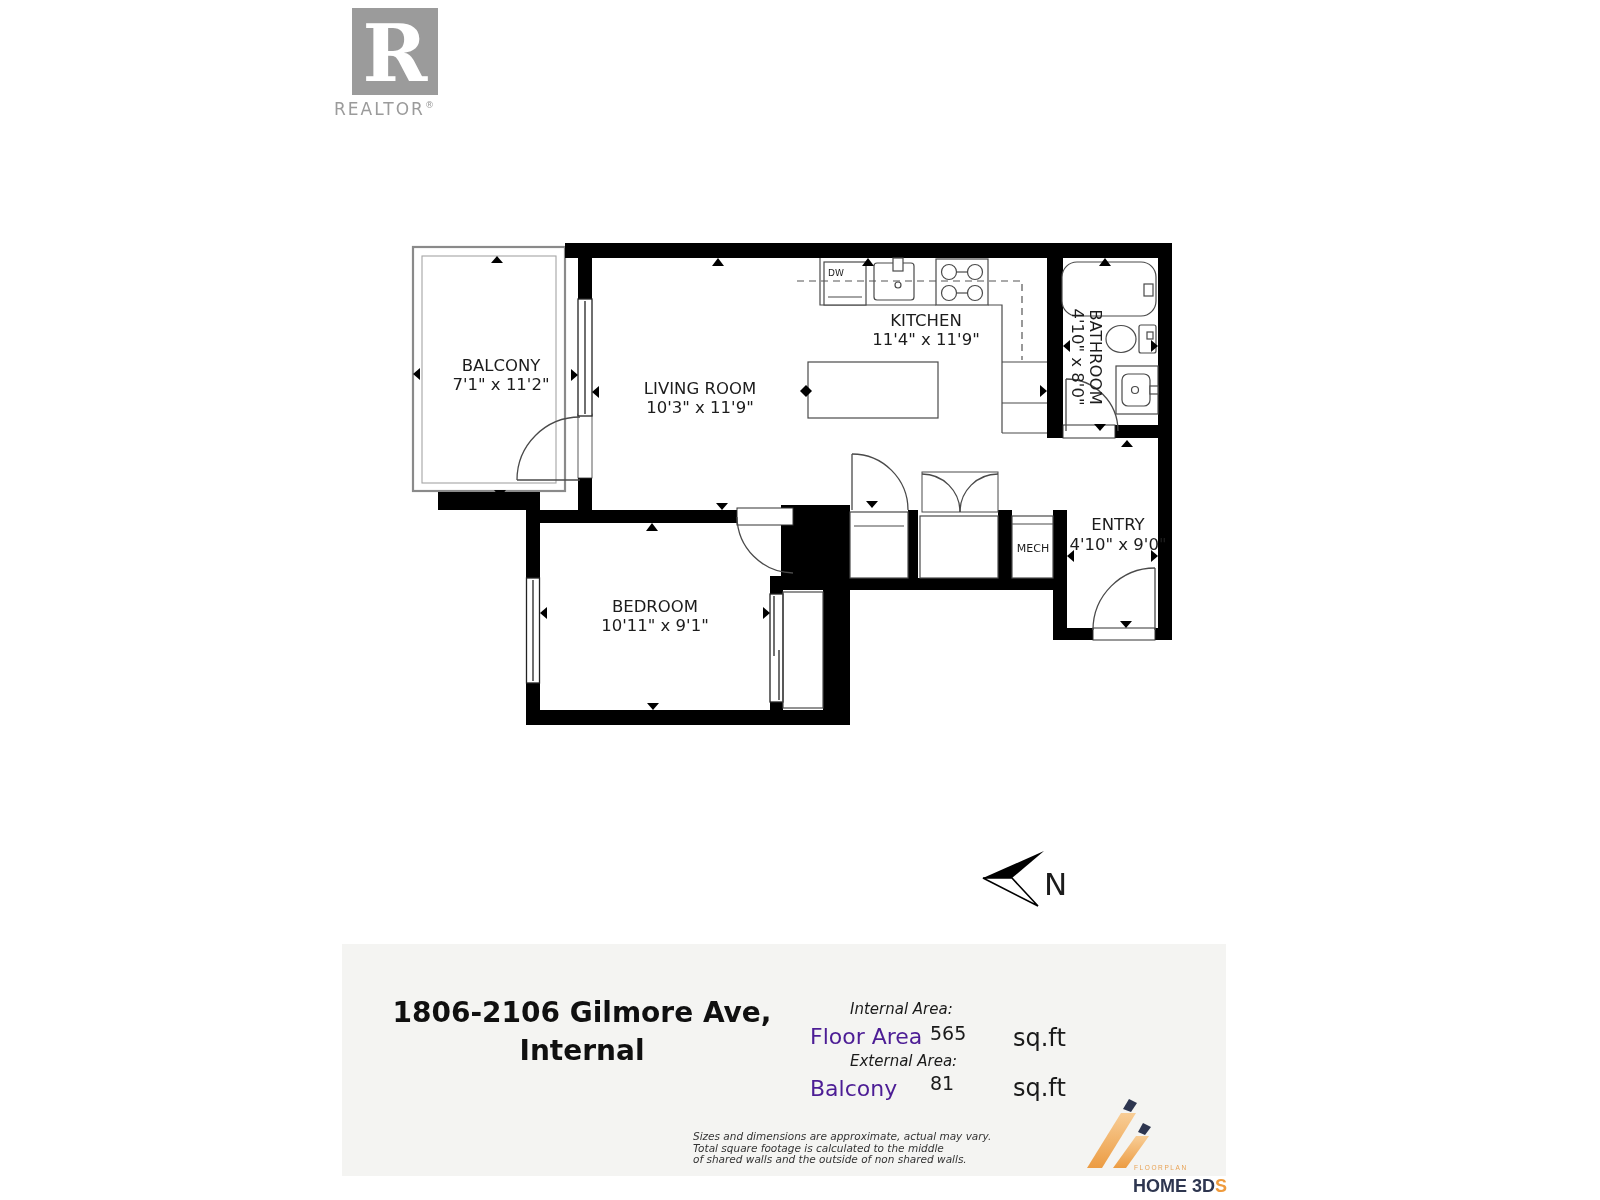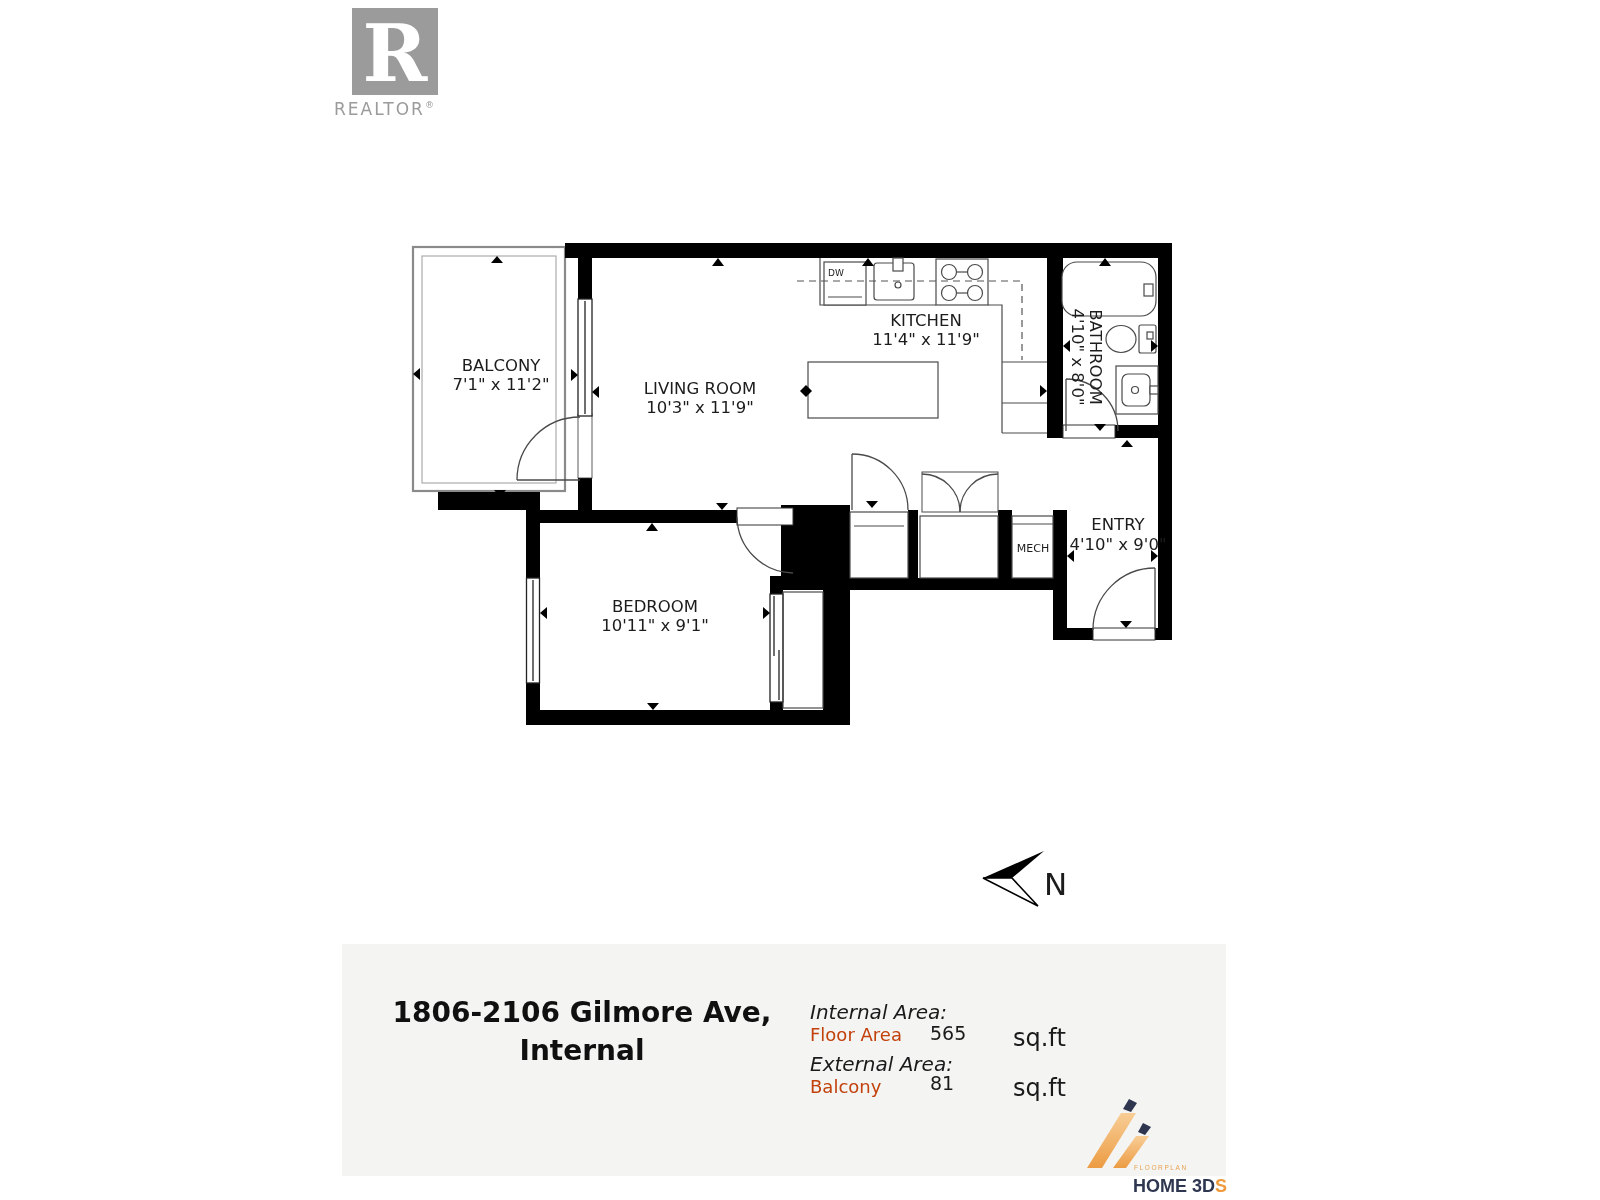--- a/index.html
+++ b/index.html
@@ -33,22 +33,22 @@
   
   .footer-panel {
     position:absolute; left:342px; top:944px; width:884px; height:232px;
     background:#f4f4f2;
   }
   .footer-panel > div { position:absolute; }
   .address {
     left:40px; top:50px; width:400px; text-align:center;
     font-size:28px; font-weight:bold; line-height:38px; color:#101010;
   }
-  .area-label-italic { font-style:italic; font-size:20px; color:#1a1a1a; }
-  .area-label { font-size:18px; color:#c2410c; }
+  .area-label-italic { font-style:italic; font-size:15px; color:#1a1a1a;margin-left:40px; }
+  .area-label { font-size:22px; color:#4c1d95; }
   .area-value { font-size:19px; color:#1a1a1a; text-align:left; width:75px; }
   .area-unit  { font-size:24px; color:#1a1a1a; }
   .pos-int-label { left:468px; top:56px; }
   .pos-floor    { left:468px; top:80px; }
   .pos-v565     { left:588px; top:78px; }
   .pos-unit1    { left:671px; top:80px; }
   .pos-ext-label{ left:468px; top:108px; }
   .pos-balcony  { left:468px; top:132px; }
   .pos-v81      { left:588px; top:128px; }
   .pos-unit2    { left:671px; top:130px; }
@@ -277,20 +277,25 @@
   <div class="area-label-italic pos-int-label">Internal Area:</div>
   <div class="area-label pos-floor">Floor Area</div>
   <div class="area-value pos-v565">565</div>
   <div class="area-unit pos-unit1">sq.ft</div>
 
   <div class="area-label-italic pos-ext-label">External Area:</div>
   <div class="area-label pos-balcony">Balcony</div>
   <div class="area-value pos-v81">81</div>
   <div class="area-unit pos-unit2">sq.ft</div>
 
+  <div class="disclaimer">
+    <div>Sizes and dimensions are approximate, actual may vary.</div>
+    <div>Total square footage is calculated to the middle</div>
+    <div>of shared walls and the outside of non shared walls.</div>
+  </div>
 
   <div class="h3d" style="position:absolute;">
     <svg width="150" height="82" viewBox="0 0 150 82">
       <defs>
         <linearGradient id="h3dgrad" x1="0" y1="0" x2="0" y2="1">
           <stop offset="0" stop-color="#f8cd96"></stop>
           <stop offset="1" stop-color="#ec9c43"></stop>
         </linearGradient>
       </defs>
       <polygon points="12,73 46,18 61,18 27,73" fill="url(#h3dgrad)"></polygon>

